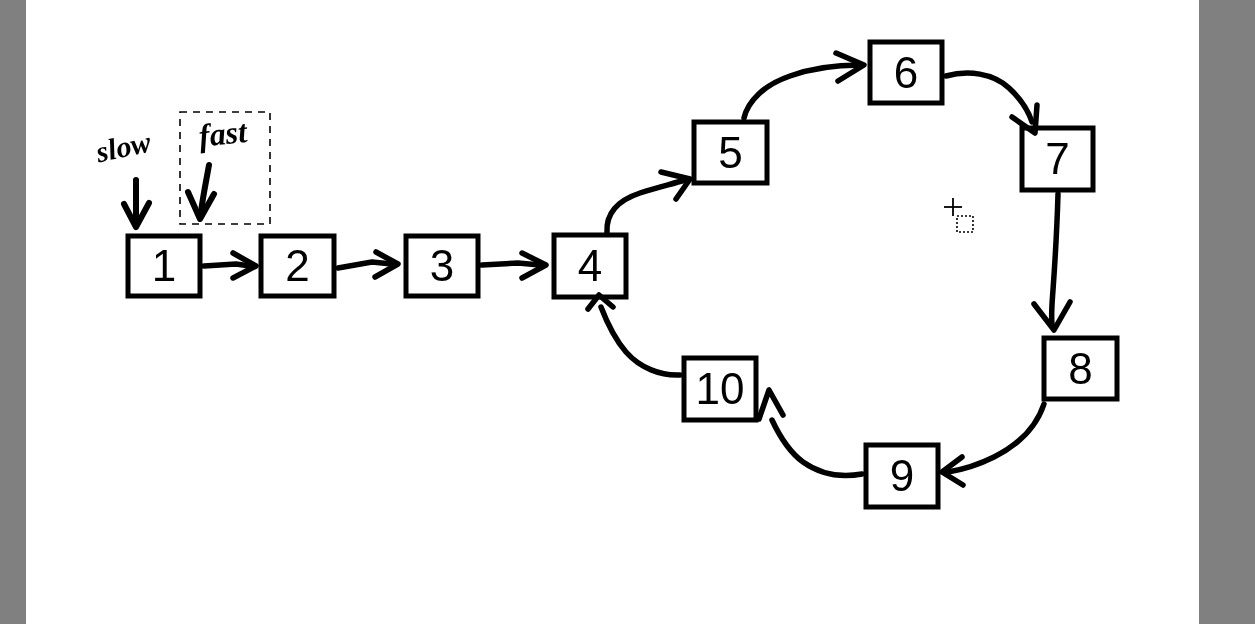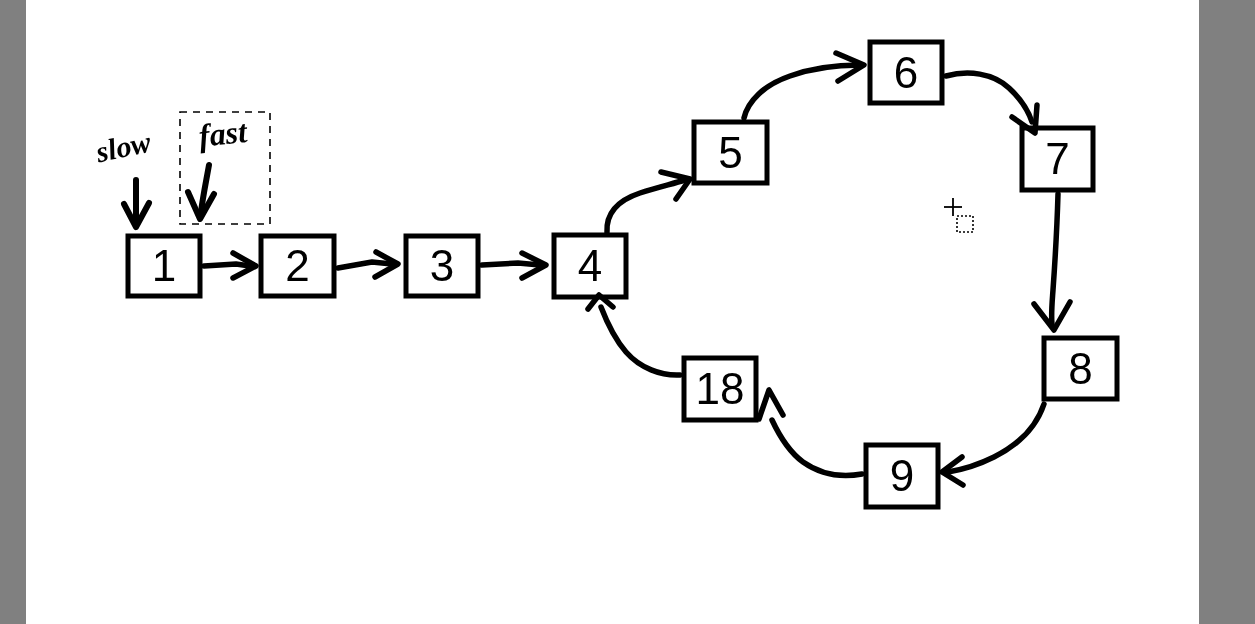--- a/index.html
+++ b/index.html
@@ -174,19 +174,19 @@
 
     <div class="node-label" style="left:102px; top:236px; width:72px; height:60px;">1</div>
     <div class="node-label" style="left:235px; top:236px; width:73px; height:60px;">2</div>
     <div class="node-label" style="left:380px; top:236px; width:72px; height:60px;">3</div>
     <div class="node-label" style="left:528px; top:235px; width:72px; height:62px;">4</div>
     <div class="node-label" style="left:668px; top:122px; width:73px; height:61px;">5</div>
     <div class="node-label" style="left:844px; top:42px;  width:72px; height:61px;">6</div>
     <div class="node-label" style="left:996px; top:128px; width:71px; height:62px;">7</div>
     <div class="node-label" style="left:1018px;top:338px; width:73px; height:61px;">8</div>
     <div class="node-label" style="left:840px; top:445px; width:72px; height:62px;">9</div>
-    <div class="node-label" style="left:658px; top:358px; width:72px; height:62px;">18</div>
+    <div class="node-label" style="left:658px; top:358px; width:72px; height:62px;">10</div>
 
     <div class="hand-label" style="left:67px; top:136px; font-size:30px; transform:rotate(-12deg); transform-origin:left top;">slow</div>
     <div class="hand-label" style="left:171px; top:118px; font-size:32px; transform:rotate(-6deg); transform-origin:left top;">fast</div>
 
   </div>
 </div>
 
 </body></html>

